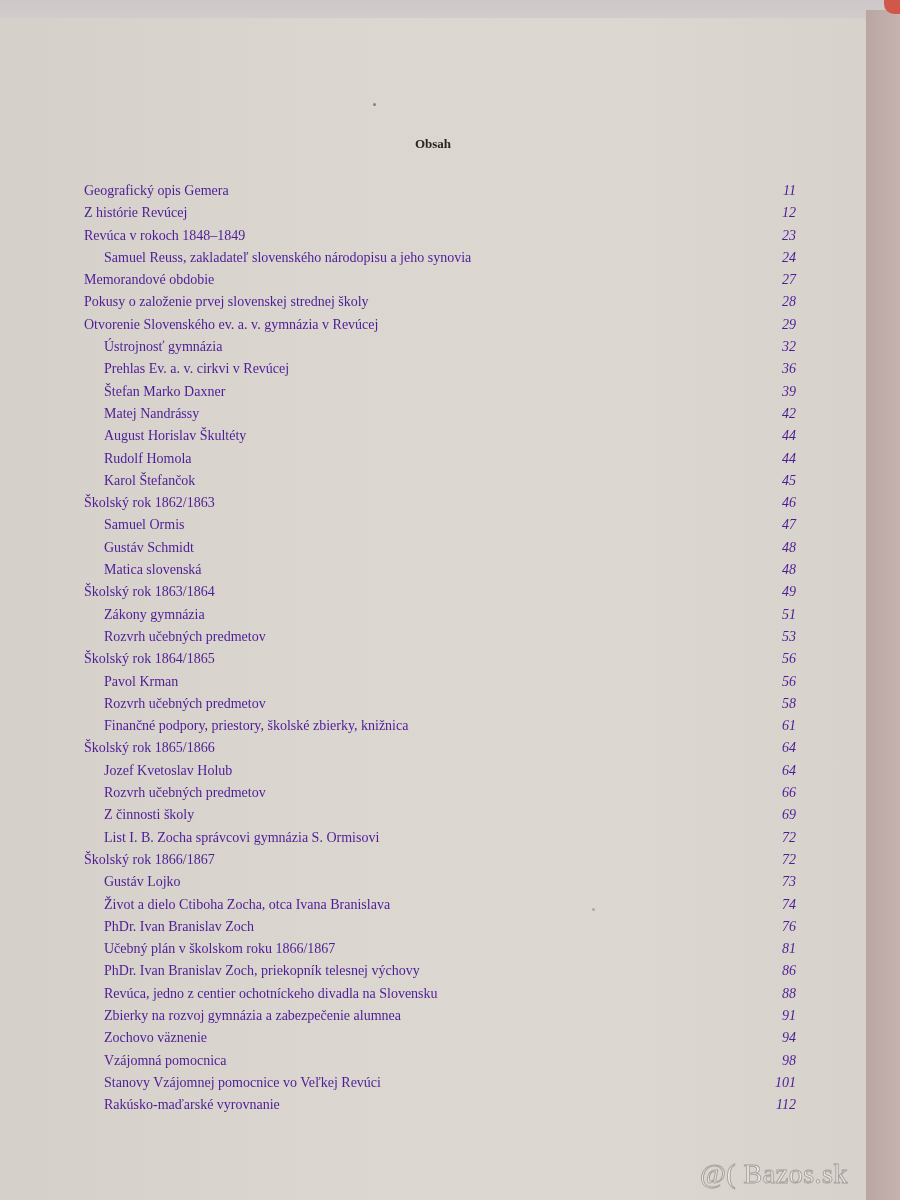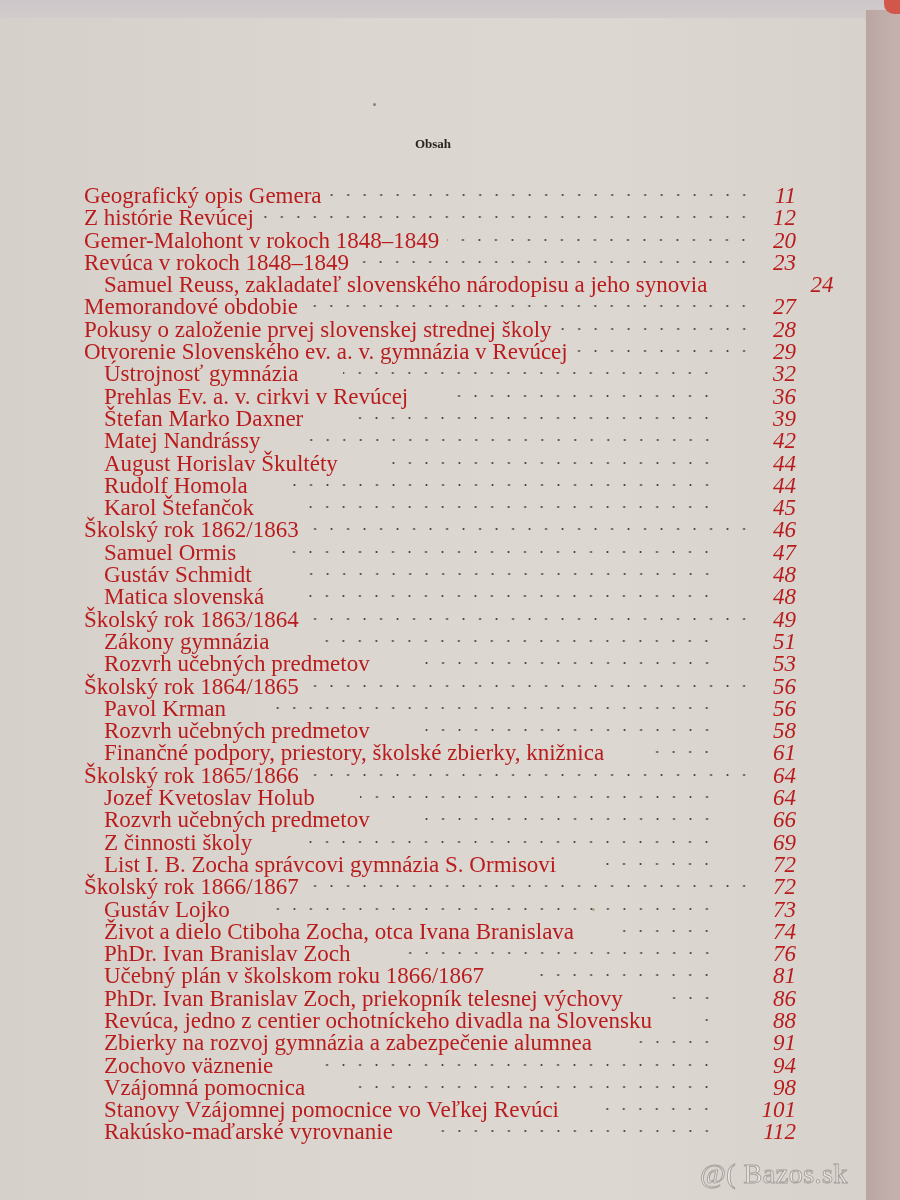--- a/index.html
+++ b/index.html
@@ -25,21 +25,21 @@
       position: absolute; left: 884px; top: 0; width: 16px; height: 14px;
       background: #d0574a; border-bottom-left-radius: 10px;
     }
     .speck { position: absolute; width: 3px; height: 3px; border-radius: 50%; background: #8b8078; }
     .title {
       position: absolute; left: 0; width: 866px; top: 136px; text-align: center;
       font-weight: bold; font-size: 13px; color: #2a2522;
     }
     .toc {
       position: absolute; left: 84px; top: 180px; width: 712px;
-      font-size: 23px; color: #b91c1c; line-height: 22.3px;
+      font-size: 14px; color: #4c1d95; line-height: 22.3px;
     }
     .row { display: flex; align-items: baseline; height: 22.3px; white-space: nowrap; }
     .row.sub { padding-left: 20px; gap: 37px; }
     .row .label { flex: 0 0 auto; }
     .row .leader {
       flex: 1 1 auto; overflow: hidden; margin: 0 10px 0 8px; height: 1em; position: relative; top: 0;
       background-image: radial-gradient(circle, #4a423c 0.9px, transparent 1.2px);
       background-size: 16.5px 4px; background-repeat: repeat-x; background-position: right 13px;
     }
     .row .page-num { flex: 0 0 34px; text-align: right; font-style: italic; }
@@ -68,25 +68,20 @@
       <span class="label">Geografický opis Gemera</span>
       <span class="leader"></span>
       <span class="page-num">11</span>
     </div>
     <div class="row">
       <span class="label">Z histórie Revúcej</span>
       <span class="leader"></span>
       <span class="page-num">12</span>
     </div>
     <div class="row">
-      <span class="label">Gemer-Malohont v rokoch 1848–1849</span>
-      <span class="leader"></span>
-      <span class="page-num">20</span>
-    </div>
-    <div class="row">
       <span class="label">Revúca v rokoch 1848–1849</span>
       <span class="leader"></span>
       <span class="page-num">23</span>
     </div>
     <div class="row sub">
       <span class="label">Samuel Reuss, zakladateľ slovenského národopisu a jeho synovia</span>
       <span class="leader"></span>
       <span class="page-num">24</span>
     </div>
     <div class="row">

